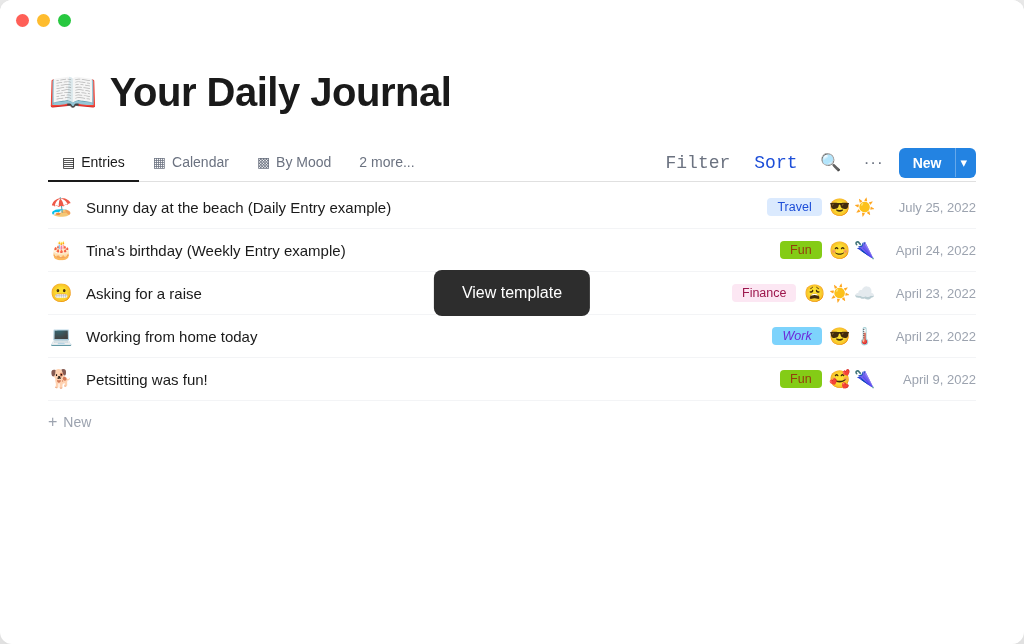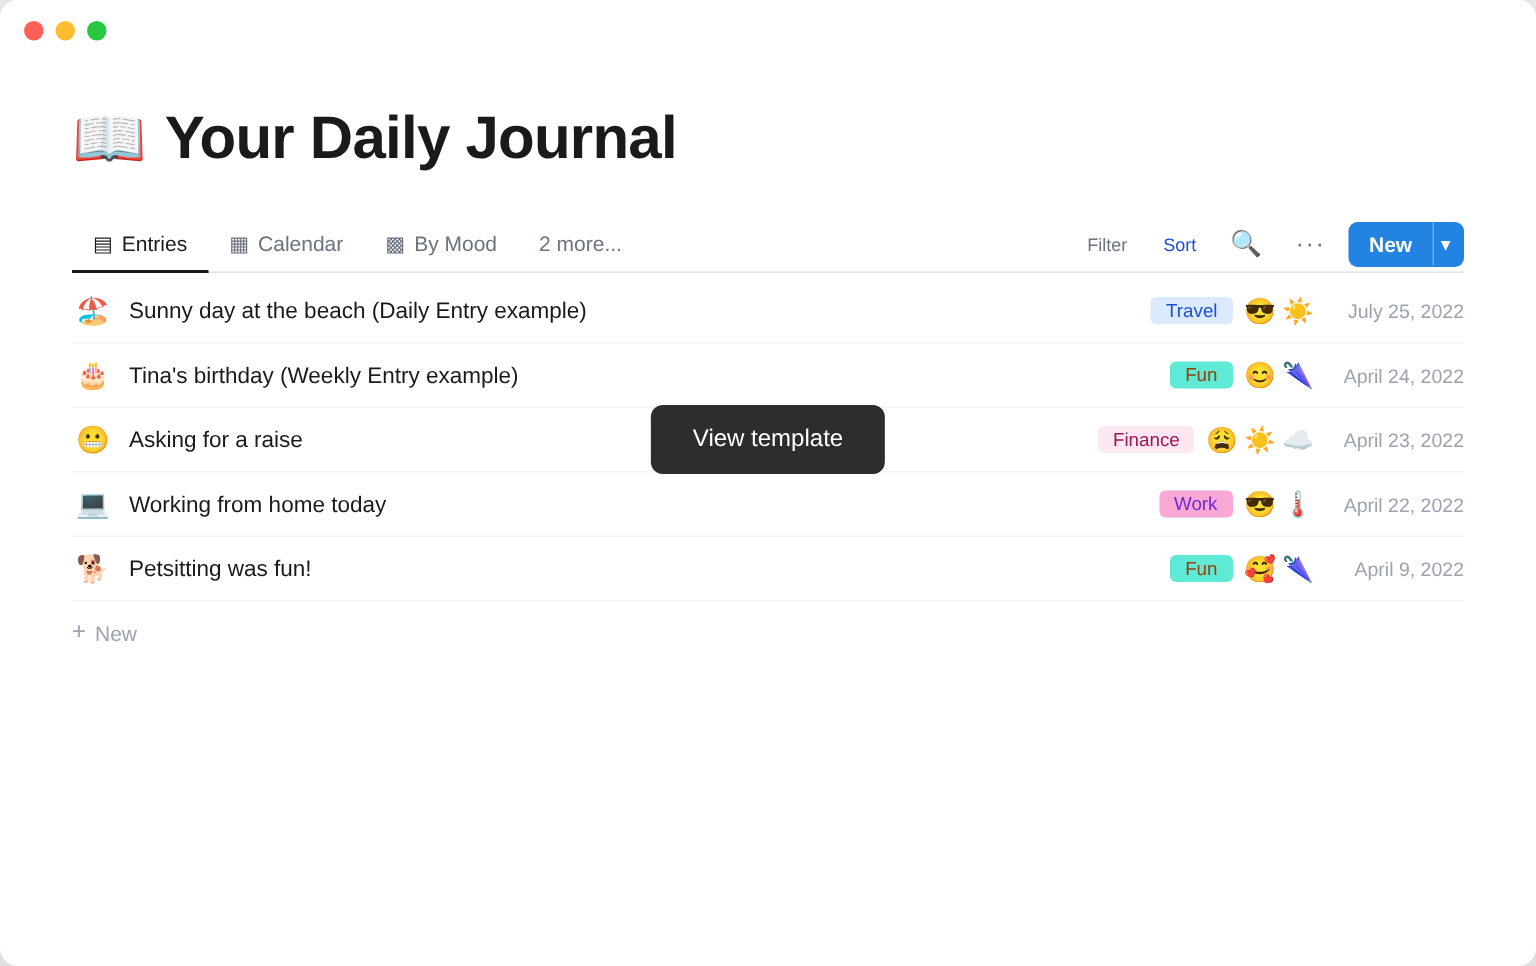--- a/index.html
+++ b/index.html
@@ -93,26 +93,27 @@
     .tabs-right {
       display: flex;
       align-items: center;
       gap: 8px;
     }
     .toolbar-btn {
       background: none;
       border: none;
       cursor: pointer;
       color: #6b7280;
-      font-size: 12px;
+      font-size: 18px;
       padding: 6px 8px;
       border-radius: 5px;
       display: flex;
       align-items: center;
       gap: 4px;
+      font-family: Liberation Mono, monospace;
     }
     .toolbar-btn.sort-active { color: #1d4ed8; font-weight: 500; text-align: center; }
     .search-btn {
       background: none;
       border: none;
       cursor: pointer;
       color: #6b7280;
       font-size: 17px;
       padding: 5px 7px;
       border-radius: 5px;
@@ -183,23 +184,23 @@
       gap: 6px;
       margin-right: 8px;
     }
     .tag-badge {
       padding: 2px 10px;
       border-radius: 4px;
       font-size: 12.5px;
       font-weight: 500;
     }
     .tag-travel { background: #dbeafe; color: #1d4ed8; margin-left: 20px; }
-    .tag-fun { background: #5eead4; color: #92400e; }
+    .tag-fun { background: #84cc16; color: #92400e; }
     .tag-finance { background: #fce7f3; color: #9d174d; text-align: center; }
-    .tag-work { background: #f9a8d4; color: #6d28d9; }
+    .tag-work { background: #7dd3fc; color: #6d28d9; font-style: italic; }
     .entry-mood-icons {
       display: flex;
       align-items: center;
       gap: 4px;
       margin-right: 10px;
     }
     .mood-emoji {
       font-size: 17px;
     }
     .entry-date {

